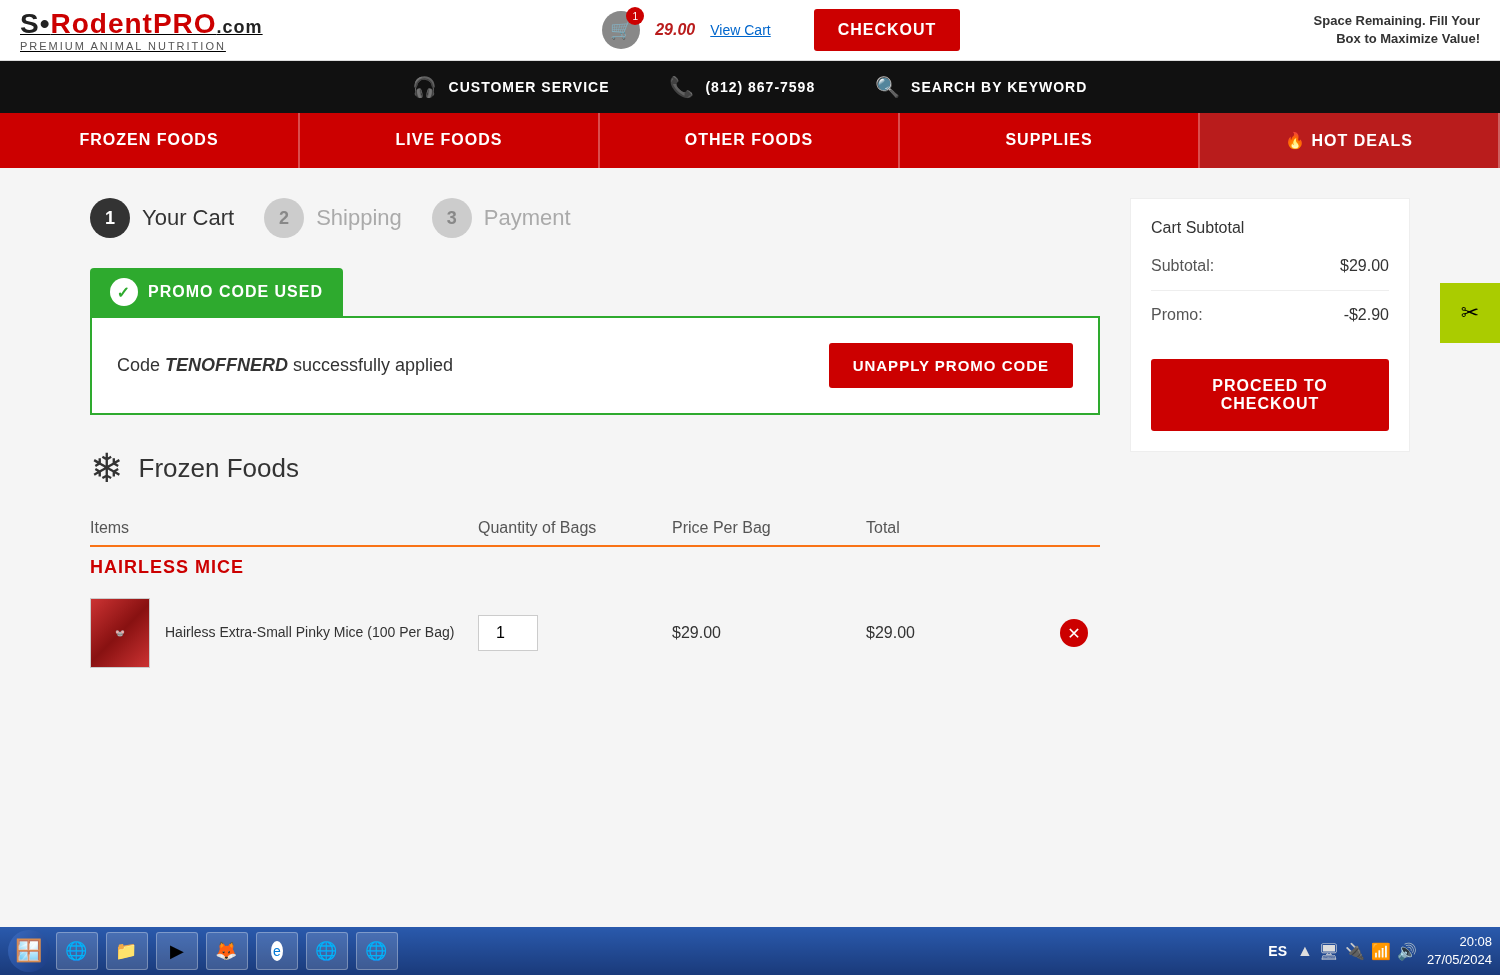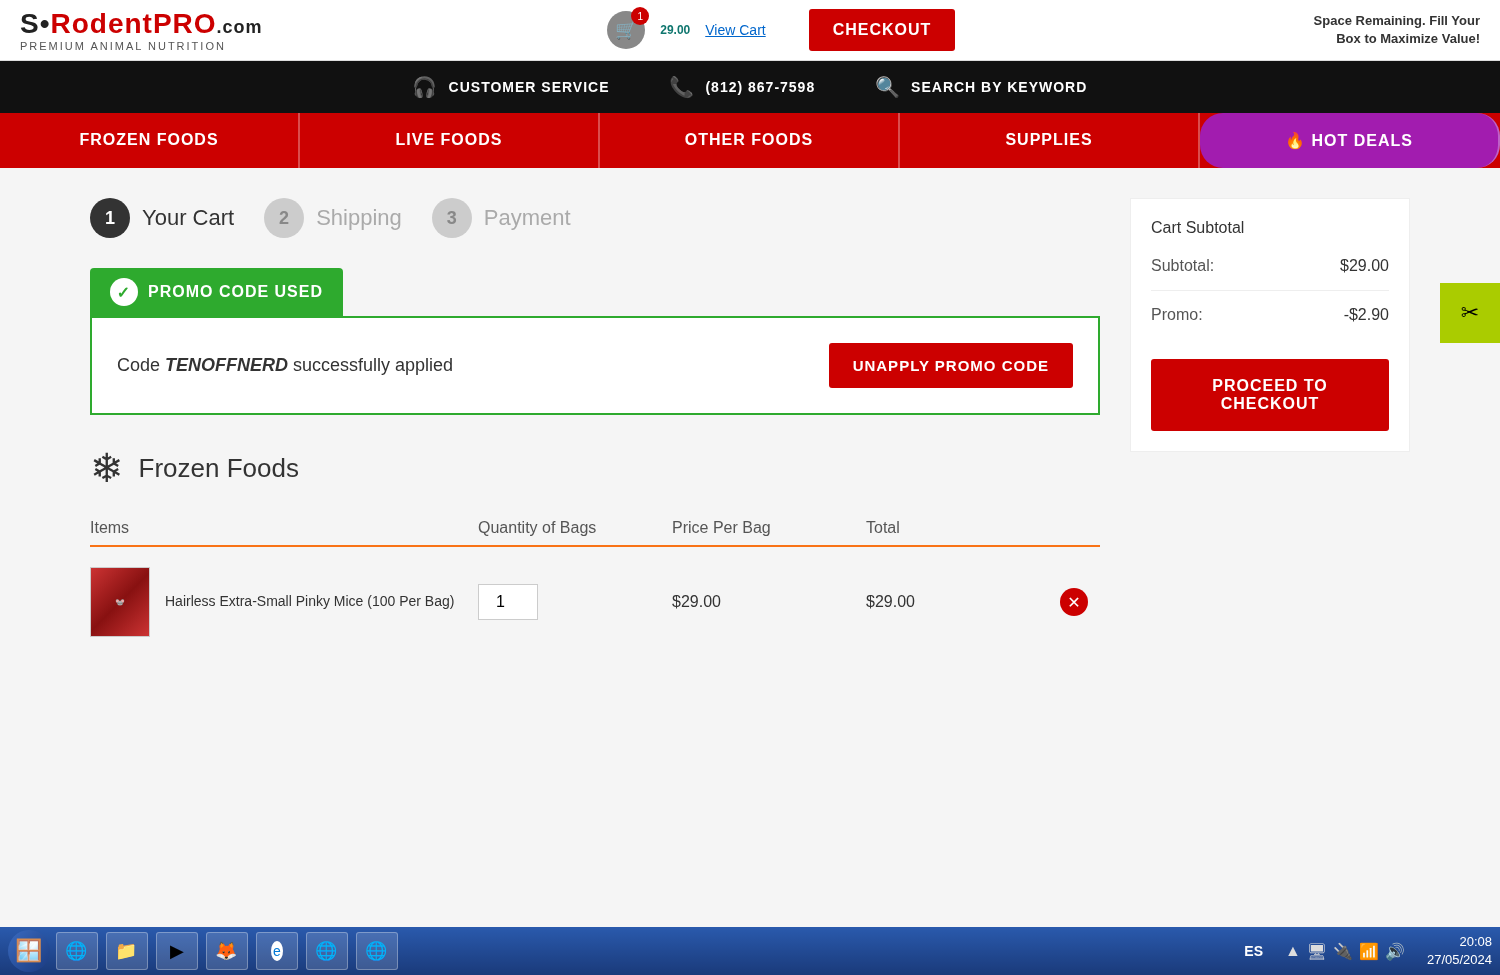--- a/index.html
+++ b/index.html
@@ -11,20 +11,21 @@
       display: flex;
       align-items: center;
       justify-content: space-between;
       padding: 8px 20px;
       border-bottom: 1px solid #ddd;
       position: relative;
     }
     .logo-area {
       display: flex;
       align-items: center;
+      text-decoration: underline;
     }
     .logo-text {
       font-size: 28px;
       font-weight: 900;
       color: #222;
       letter-spacing: 1px;
     }
     .logo-sub {
       font-size: 11px;
       color: #555;
@@ -47,21 +48,21 @@
     .cart-badge {
       background: #cc0000;
       color: white;
       border-radius: 50%;
       width: 18px; height: 18px;
       font-size: 10px;
       display: flex; align-items: center; justify-content: center;
       position: absolute;
       top: -4px; right: -4px;
     }
-    .cart-amount { font-size: 12px; font-weight: bold; color: #0f766e; }
+    .cart-amount { font-size: 16px; font-weight: bold; color: #b91c1c; font-style: italic; }
     .view-cart-link { color: #0066cc; text-decoration: underline; font-size: 14px; }
     .checkout-btn-top {
       background: #cc0000;
       color: white;
       border: none;
       padding: 12px 24px;
       font-size: 16px;
       font-weight: bold;
       cursor: pointer;
       border-radius: 3px;
@@ -112,21 +113,21 @@
       font-weight: bold;
       font-size: 16px;
       text-align: center;
       padding: 18px 10px;
       letter-spacing: 1px;
       cursor: pointer;
       border-right: 2px solid rgba(255,255,255,0.3);
       text-transform: uppercase;
     }
     .cat-item:last-child { border-right: none; }
-    .cat-item.hot-deals { background: #a21caf; border-radius: 23px; }
+    .cat-item.hot-deals { background: #b91c1c; }
 
     
     .floating-badge {
       position: absolute;
       top: 170px;
       right: 0;
       background: #aacc00;
       width: 60px; height: 60px;
       display: flex; align-items: center; justify-content: center;
       font-size: 22px;
@@ -360,21 +361,21 @@
       width: 42px; height: 38px;
       display: flex; align-items: center; justify-content: center;
       cursor: pointer;
       border-radius: 3px;
       font-size: 18px;
       margin: 0 2px;
     }
     .taskbar-right {
       display: flex;
       align-items: center;
-      gap: 22px;
+      gap: 10px;
       color: white;
     }
     .sys-tray {
       display: flex;
       align-items: center;
       gap: 6px;
       font-size: 12px;
     }
     .time-display {
       text-align: right;
@@ -486,20 +487,21 @@
     </div>
 
     <div class="table-header">
       <span>Items</span>
       <span>Quantity of Bags</span>
       <span>Price Per Bag</span>
       <span>Total</span>
       <span></span>
     </div>
 
+    <div class="product-cat-label">HAIRLESS MICE</div>
 
     <div class="product-row">
       <div class="product-info">
         <div class="product-thumb">
           <div class="product-thumb-inner">
             <span style="font-size:8px;color:white;">🐭</span>
           </div>
         </div>
         <span class="product-name">Hairless Extra-Small Pinky Mice (100 Per Bag)</span>
       </div>

